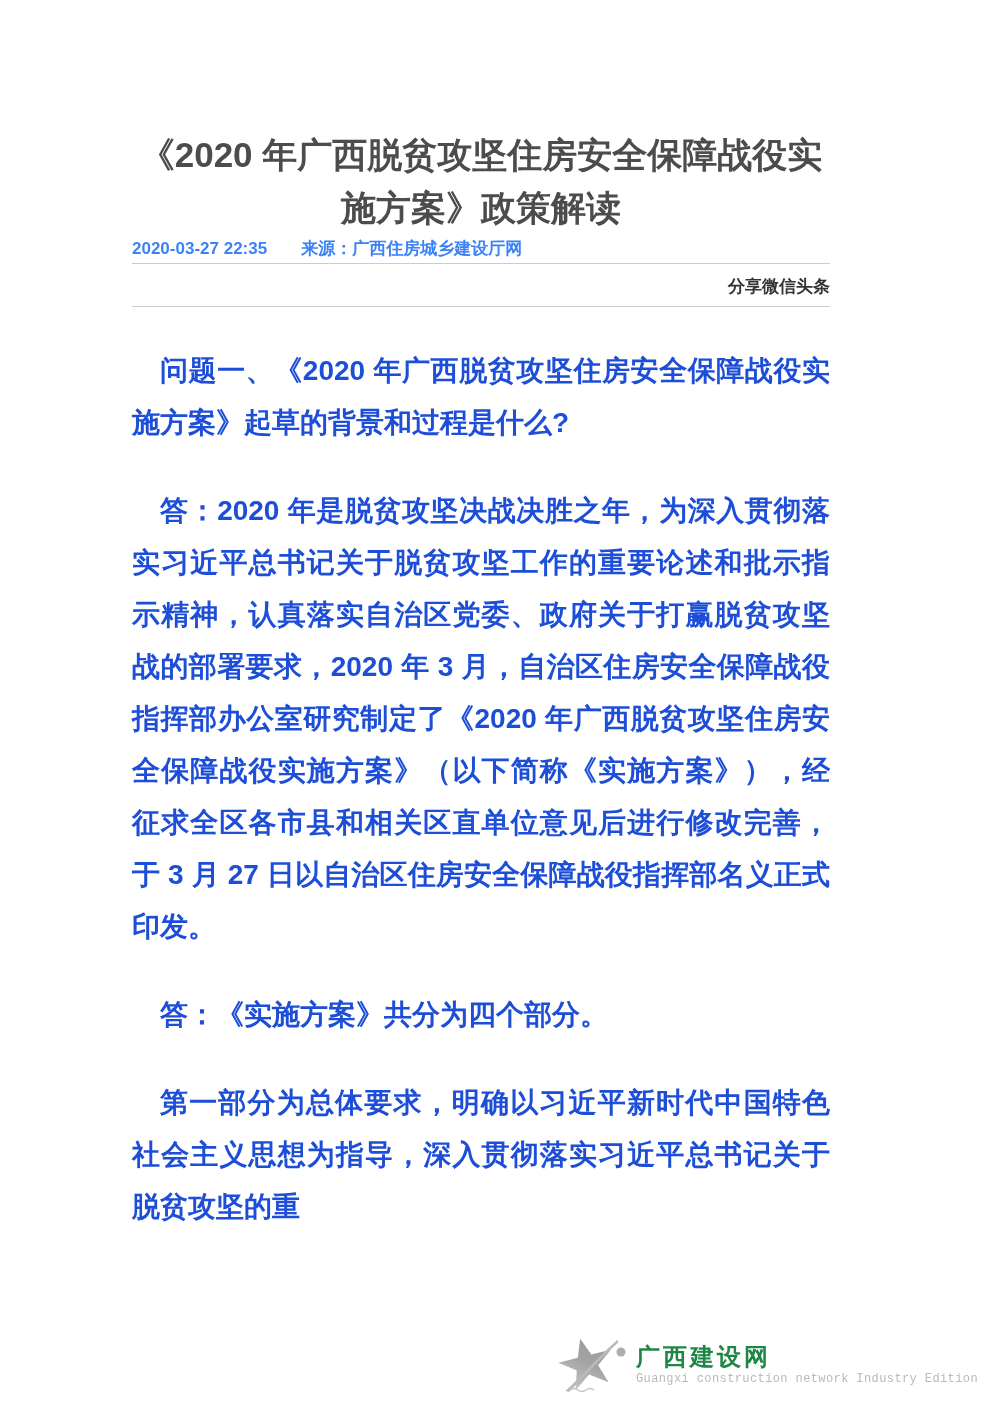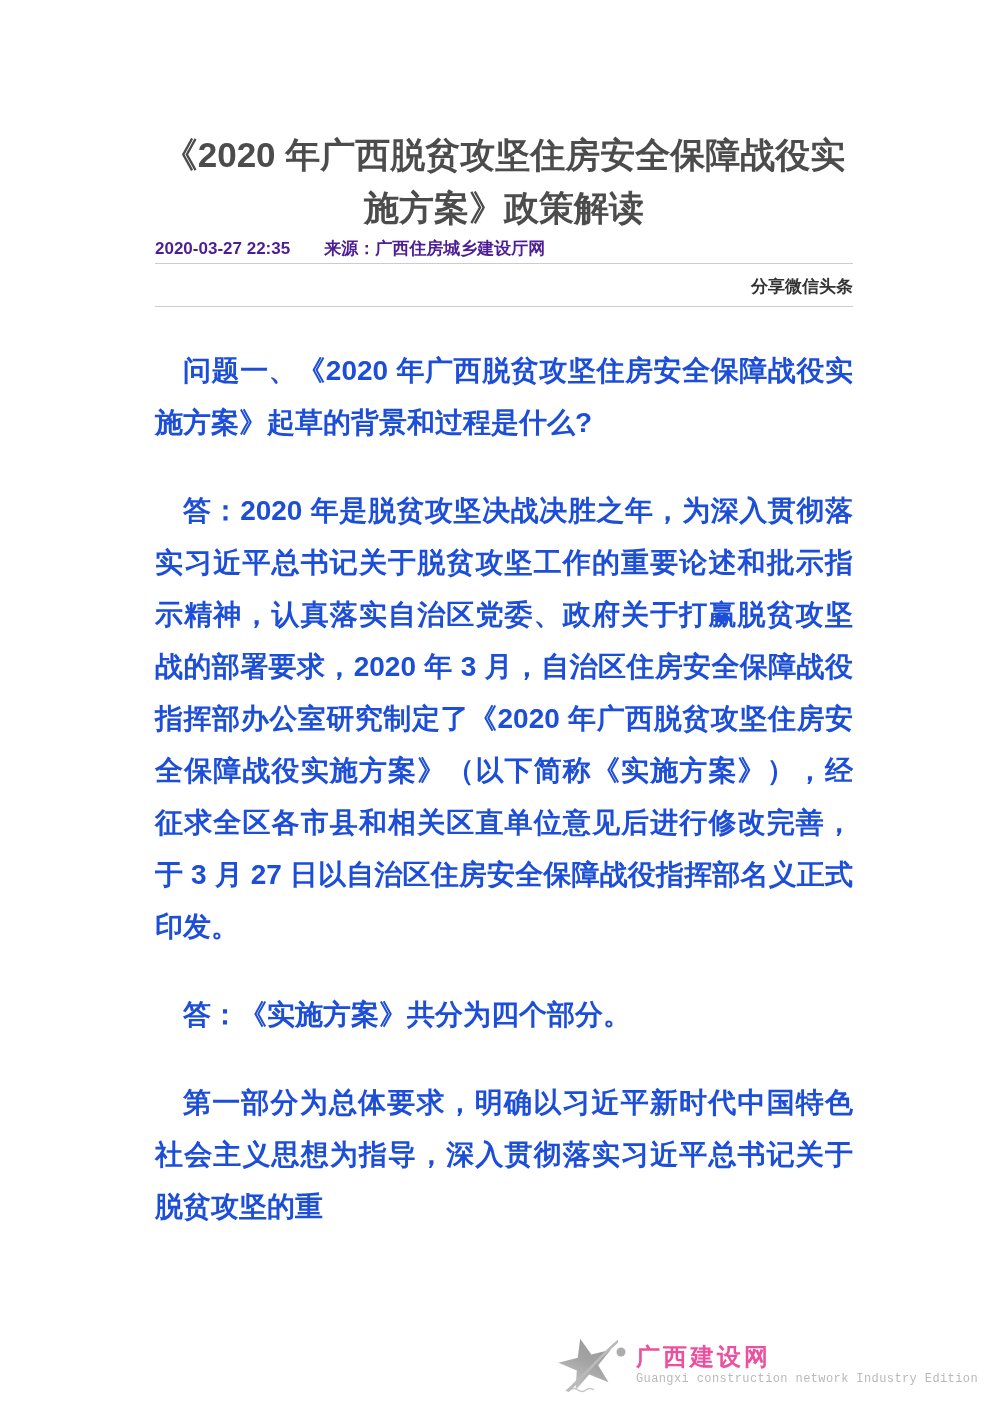--- a/index.html
+++ b/index.html
@@ -6,38 +6,38 @@
   html, body { background: #ffffff; }
   body {
     width: 992px; height: 1403px;
     position: relative; overflow: hidden;
     font-family: "Liberation Sans", sans-serif;
     font-weight: 700;
     color: #333333;
   }
   .article-col {
     position: absolute;
-    left: 155px; top: 0;
+    left: 132px; top: 0;
     width: 698px;
   }
   .title {
     margin-top: 128px;
     font-size: 35px;
     line-height: 53px;
     text-align: center;
     color: #4c4c4c;
     font-weight: 700;
   }
   .meta-row {
     margin-top: 5px;
     padding-bottom: 5px;
     border-bottom: 1px solid #cccccc;
     font-size: 17px;
     line-height: 19px;
-    color: #4c1d95;
+    color: #3b82f6;
     text-align: left;
     white-space: nowrap;
   }
   .meta-source { margin-left: 34px; }
   .share-row {
     text-align: right;
     padding: 8px 0 4px;
     border-bottom: 1px solid #cccccc;
     font-size: 17px;
     color: #333333;
@@ -62,21 +62,21 @@
     right: 14px; bottom: 8px;
     display: flex;
     align-items: center;
     opacity: 0.95;
   }
   .wm-star { flex: 0 0 auto; }
   .wm-text { margin-left: 6px; }
   .wm-name {
     font-size: 24px;
     letter-spacing: 3px;
-    color: #ec4899;
+    color: #15803d;
     font-weight: 700;
     line-height: 26px;
     white-space: nowrap;
   }
   .wm-tagline {
     font-size: 12px;
     color: #b5b5b5;
     font-weight: 400;
     letter-spacing: 0.4px;
     margin-top: 2px;

